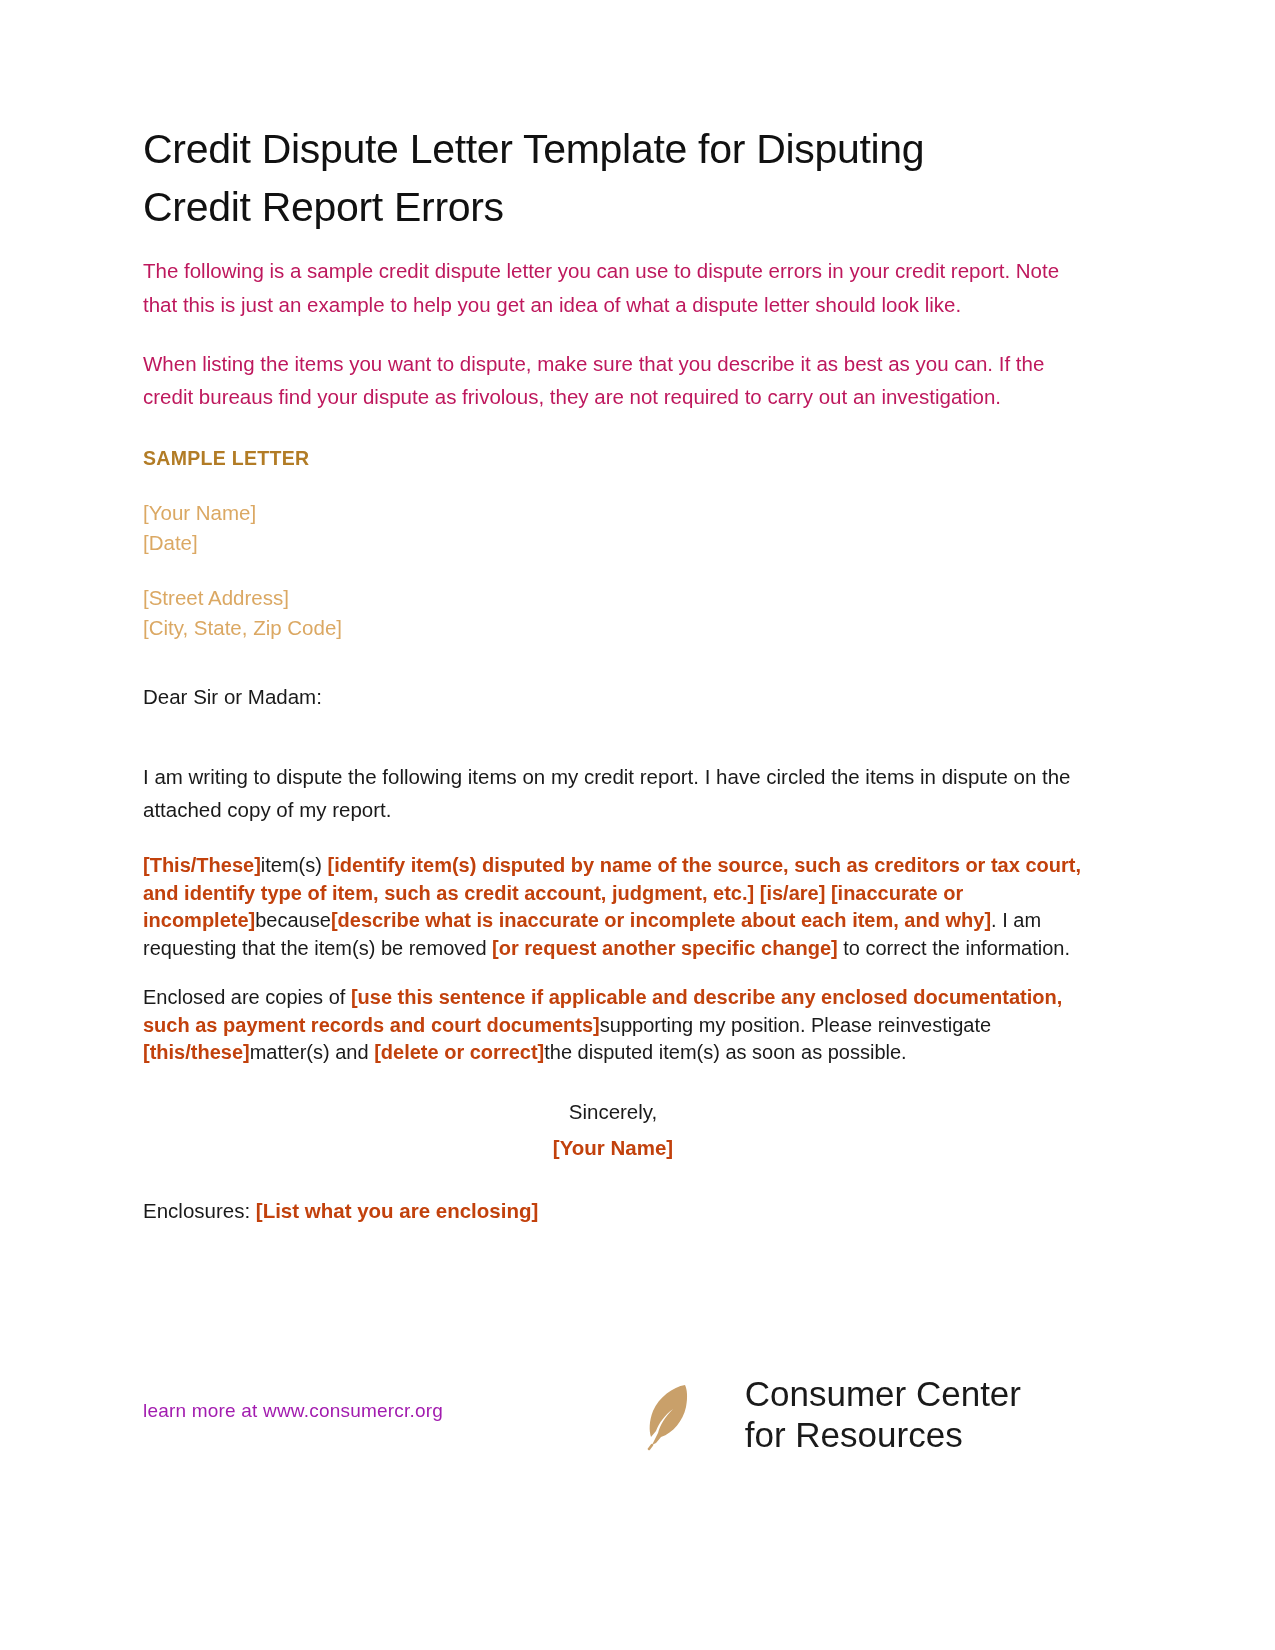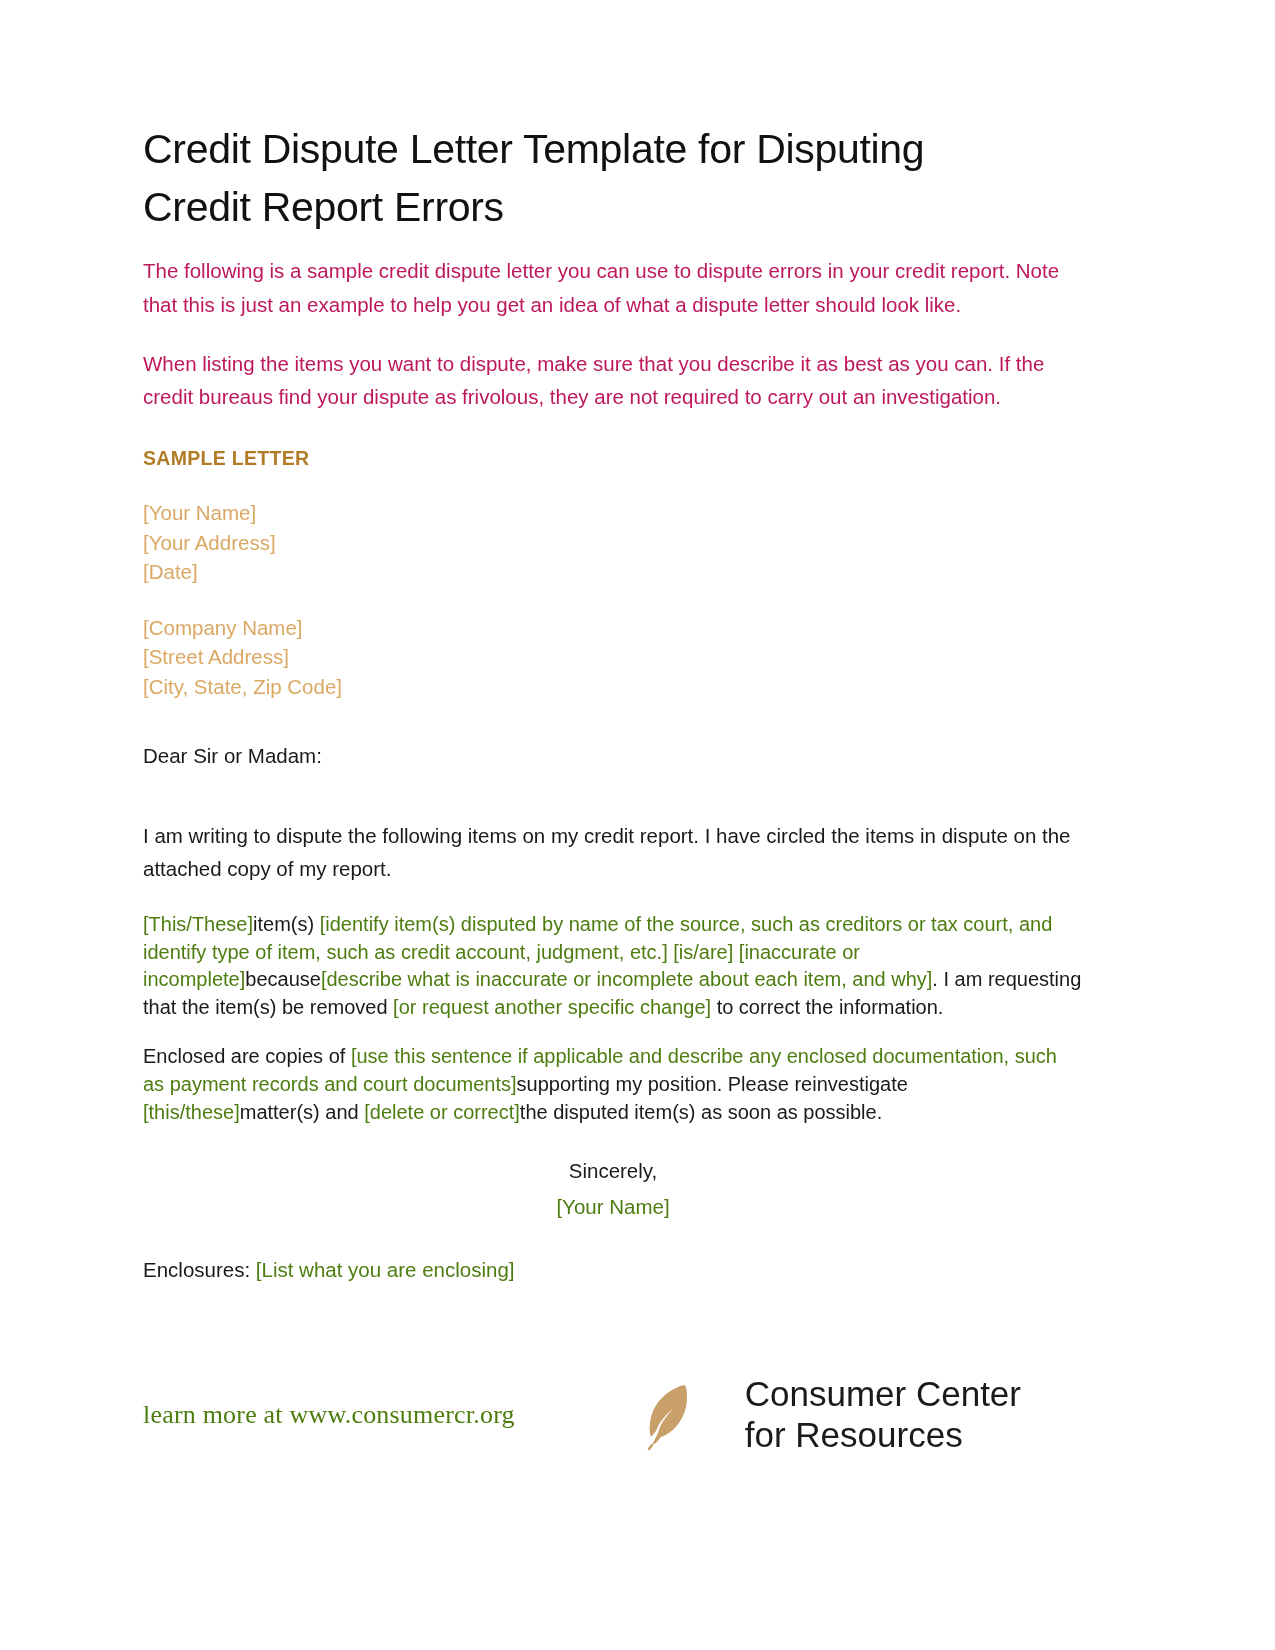--- a/index.html
+++ b/index.html
@@ -67,21 +67,22 @@
     color: #1a1a1a;
     margin: 0 0 26px 0;
   }
   .body-para {
     font-size: 20px;
     line-height: 1.38;
     color: #1a1a1a;
     margin: 0 0 22px 0;
   }
   .ph {
-    color: #4d7c0f;
+    color: #c2410c;
+    font-weight: bold;
   }
   .closing {
     font-size: 20.5px;
     line-height: 1.48;
     color: #1a1a1a;
     margin: 30px 0 0 0;
     text-align: center;
   }
   .closing .ph {
     display: block;
@@ -97,23 +98,23 @@
     position: absolute;
     left: 143px;
     top: 1382px;
     width: 940px;
     height: 80px;
   }
   .footer-note {
     position: absolute;
     left: 0;
     top: 18px;
-    font-size: 26px;
-    color: #4d7c0f;
-    font-family: Liberation Serif, serif;
+    font-size: 19px;
+    color: #a21caf;
+    font-family: Liberation Sans, sans-serif;
     letter-spacing: 0.2px;
   }
   .logo {
     position: absolute;
     right: 62px;
     top: -8px;
     display: flex;
     align-items: center;
     gap: 14px;
   }
@@ -140,26 +141,24 @@
 
     <h1 class="doc-title">Credit Dispute Letter Template for Disputing Credit Report Errors</h1>
 
     <p class="intro">The following is a sample credit dispute letter you can use to dispute errors in your credit report. Note that this is just an example to help you get an idea of what a dispute letter should look like.</p>
     <p class="intro">When listing the items you want to dispute, make sure that you describe it as best as you can. If the credit bureaus find your dispute as frivolous, they are not required to carry out an investigation.</p>
 
     <div class="sample-heading">SAMPLE LETTER</div>
 
     <div class="addr-block">
       <div class="addr-line">[Your Name]</div>
-      <div class="addr-line">[Your Address]</div>
       <div class="addr-line">[Date]</div>
     </div>
 
     <div class="addr-block">
-      <div class="addr-line">[Company Name]</div>
       <div class="addr-line">[Street Address]</div>
       <div class="addr-line">[City, State, Zip Code]</div>
     </div>
 
     <p class="plain" style="margin-top:38px;margin-bottom:46px;">Dear Sir or Madam:</p>
 
     <p class="plain" style="margin-bottom:26px;">I am writing to dispute the following items on my credit report. I have circled the items in dispute on the attached copy of my report.</p>
 
     <p class="body-para"><span class="ph">[This/These]</span><span>item(s) </span><span class="ph">[identify item(s) disputed by name of the source, such as creditors or tax court, and identify type of item, such as credit account, judgment, etc.] [is/are] [inaccurate or incomplete]</span><span>because</span><span class="ph">[describe what is inaccurate or incomplete about each item, and why]</span><span>. I am requesting that the item(s) be removed </span><span class="ph">[or request another specific change]</span><span> to correct the information.</span></p>
 

